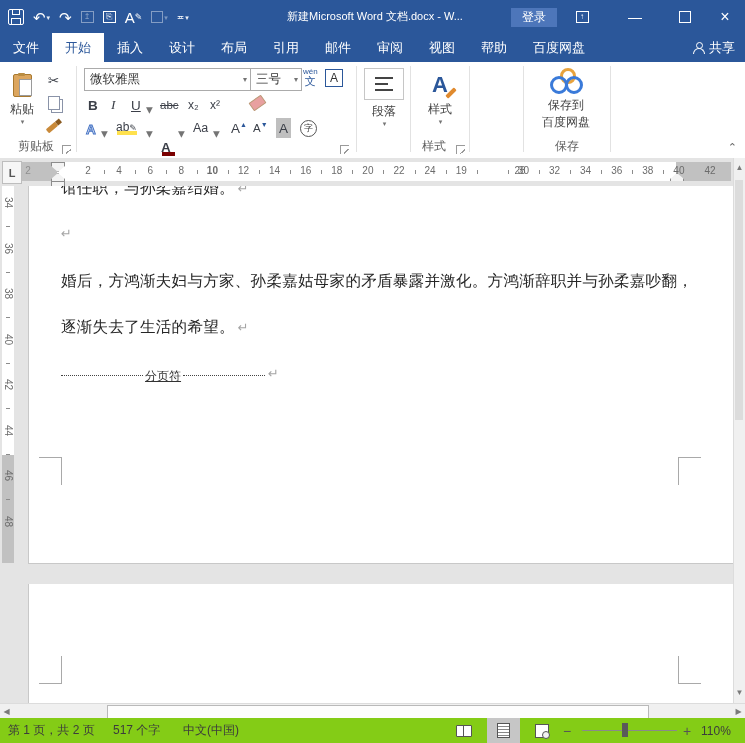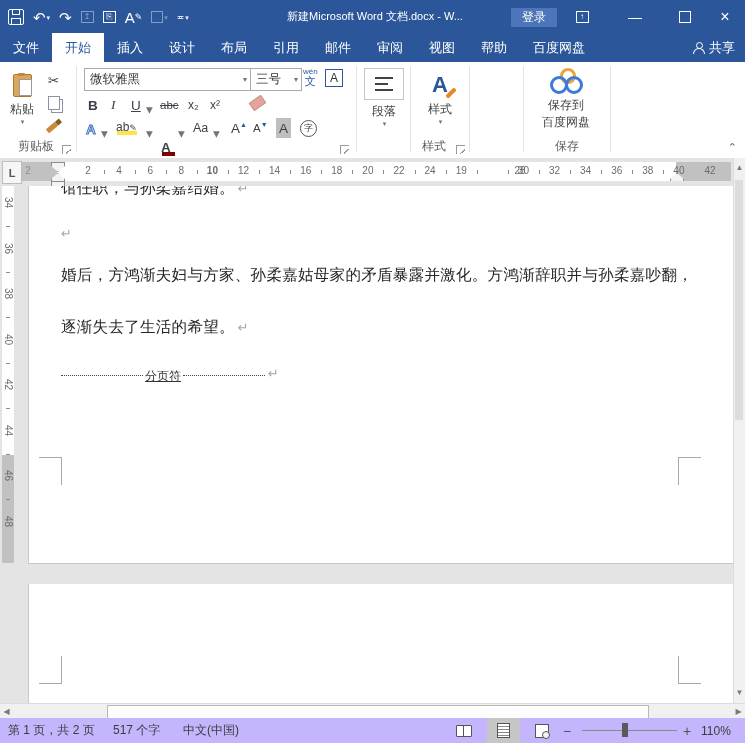--- a/index.html
+++ b/index.html
@@ -99,21 +99,21 @@
   .c-tr{border-top:1px solid #a9a9a9;border-left:1px solid #a9a9a9;}
   .c-bl{border-bottom:1px solid #a9a9a9;border-right:1px solid #a9a9a9;}
   .c-br{border-bottom:1px solid #a9a9a9;border-left:1px solid #a9a9a9;}
   
   .vscroll{position:absolute;right:0;top:158px;width:11px;height:545px;background:#f0f0f0;border-left:1px solid #dcdcdc;}
   .vthumb{position:absolute;left:1px;top:22px;width:8px;height:240px;background:#dcdcdc;}
   .sarrow{position:absolute;color:#7a7a7a;font-size:8px;width:11px;text-align:center;}
   .hscroll{position:absolute;left:0;top:703px;width:745px;height:15px;background:#f0f0f0;border-top:1px solid #dcdcdc;border-bottom:1px solid #dcdcdc;}
   .hthumb{position:absolute;left:107px;top:1px;width:540px;height:12px;background:#fdfdfd;border:1px solid #b9b9b9;}
   
-  .statusbar{position:absolute;left:0;top:718px;width:745px;height:25px;background:#c4b5fd;font-size:12px;color:#3c3c3c;}
+  .statusbar{position:absolute;left:0;top:718px;width:745px;height:25px;background:#84cc16;font-size:12px;color:#3c3c3c;}
   .statusbar .item{position:absolute;top:0;height:25px;display:flex;align-items:center;}
   .viewbtn{position:absolute;top:0;width:33px;height:25px;display:flex;align-items:center;justify-content:center;}
   .viewbtn.active{background:#c6c6c6;}
   .ic-book{width:14px;height:10px;border:1px solid #555;border-radius:1px;position:relative;background:linear-gradient(#fff,#fff);}
   .ic-book:after{content:"";position:absolute;left:6px;top:-1px;width:1px;height:11px;background:#555;}
   .ic-doc{width:11px;height:13px;border:1px solid #555;background:repeating-linear-gradient(#fff 0 2px,#888 2px 3px);}
   .ic-web{width:12px;height:12px;border:1px solid #555;position:relative;background:#fff;}
   .ic-web:after{content:"";position:absolute;right:-2px;bottom:-2px;width:6px;height:6px;border-radius:50%;background:#f3f3f3;border:1px solid #555;}
   .zoomtrack{position:absolute;left:582px;top:12px;width:95px;height:1px;background:#8a8a8a;}
   .zoomthumb{position:absolute;left:622px;top:5px;width:6px;height:14px;background:#5a5a5a;}
@@ -360,21 +360,21 @@
       <span class="vnum" style="top: 329.5px;">48</span>
     </div>
 
   <div class="page page1">
     <div class="docline" style="top:-8px;">
       <span>馆任职，与孙柔嘉结婚。</span><span class="pmark">↵</span>
     </div>
     <div class="docline" style="top:38px;">
       <span class="pmark" style="margin-left:0;">↵</span>
     </div>
-    <div class="docline" style="top:79px;">
+    <div class="docline" style="top:85px;">
       <span>婚后，方鸿渐夫妇与方家、孙柔嘉姑母家的矛盾暴露并激化。方鸿渐辞职并与孙柔嘉吵翻，</span>
     </div>
     <div class="docline" style="top:131px;">
       <span>逐渐失去了生活的希望。</span><span class="pmark">↵</span>
     </div>
     <div class="pbreak" style="top:182px;">
       <span class="dots"></span>
         <span class="lbl">分页符</span>
         <span class="dots"></span>
       <span class="pmark" style="margin-top:-6px;">↵</span>

